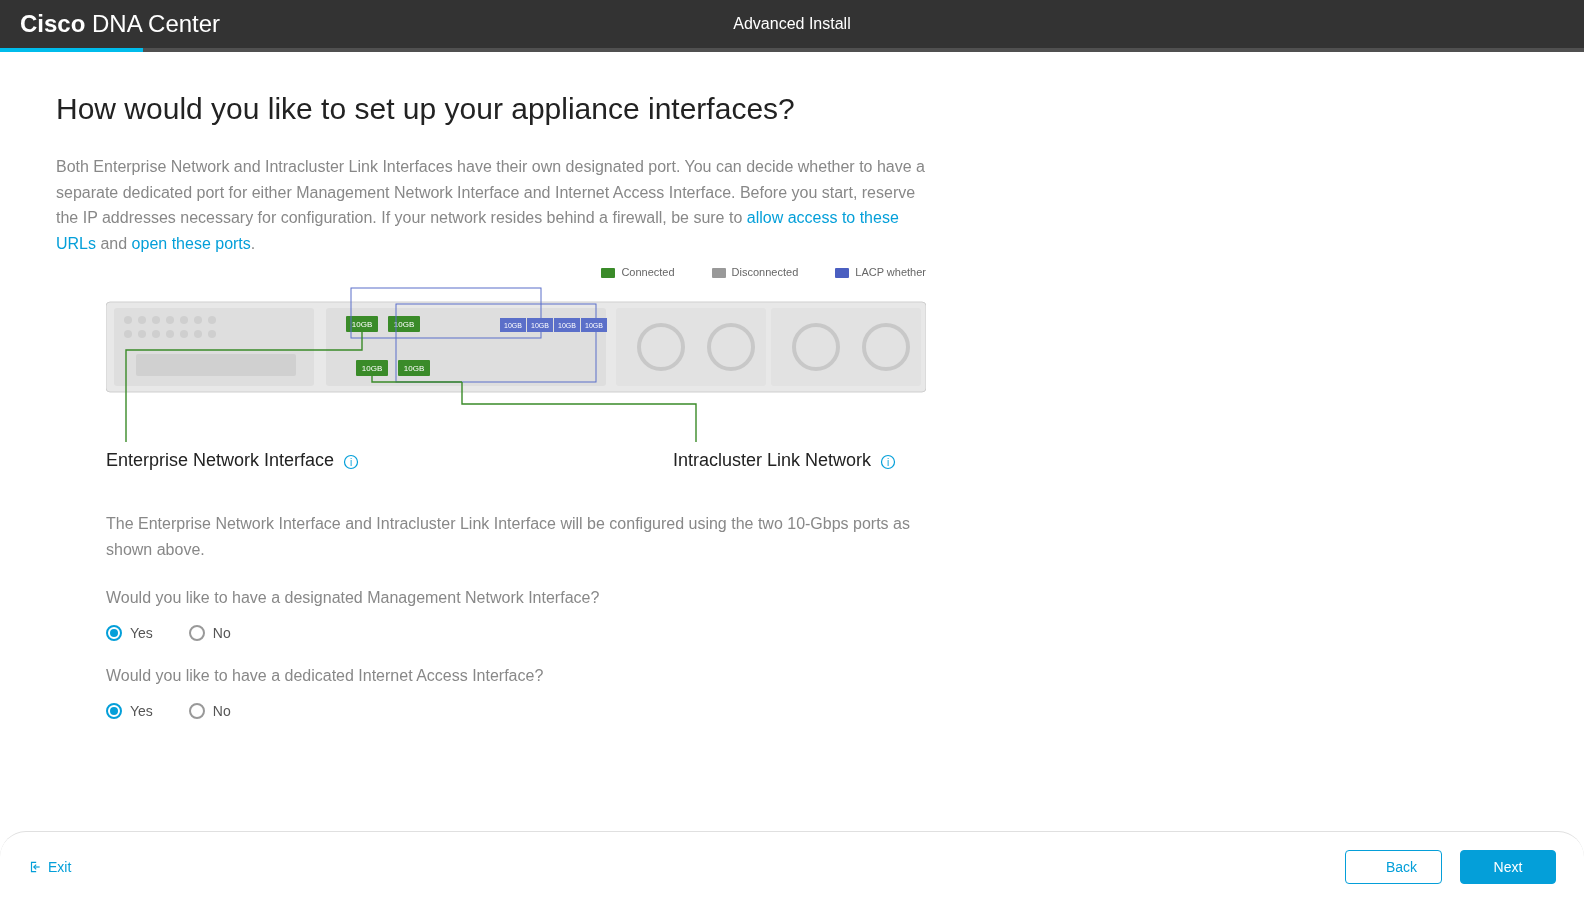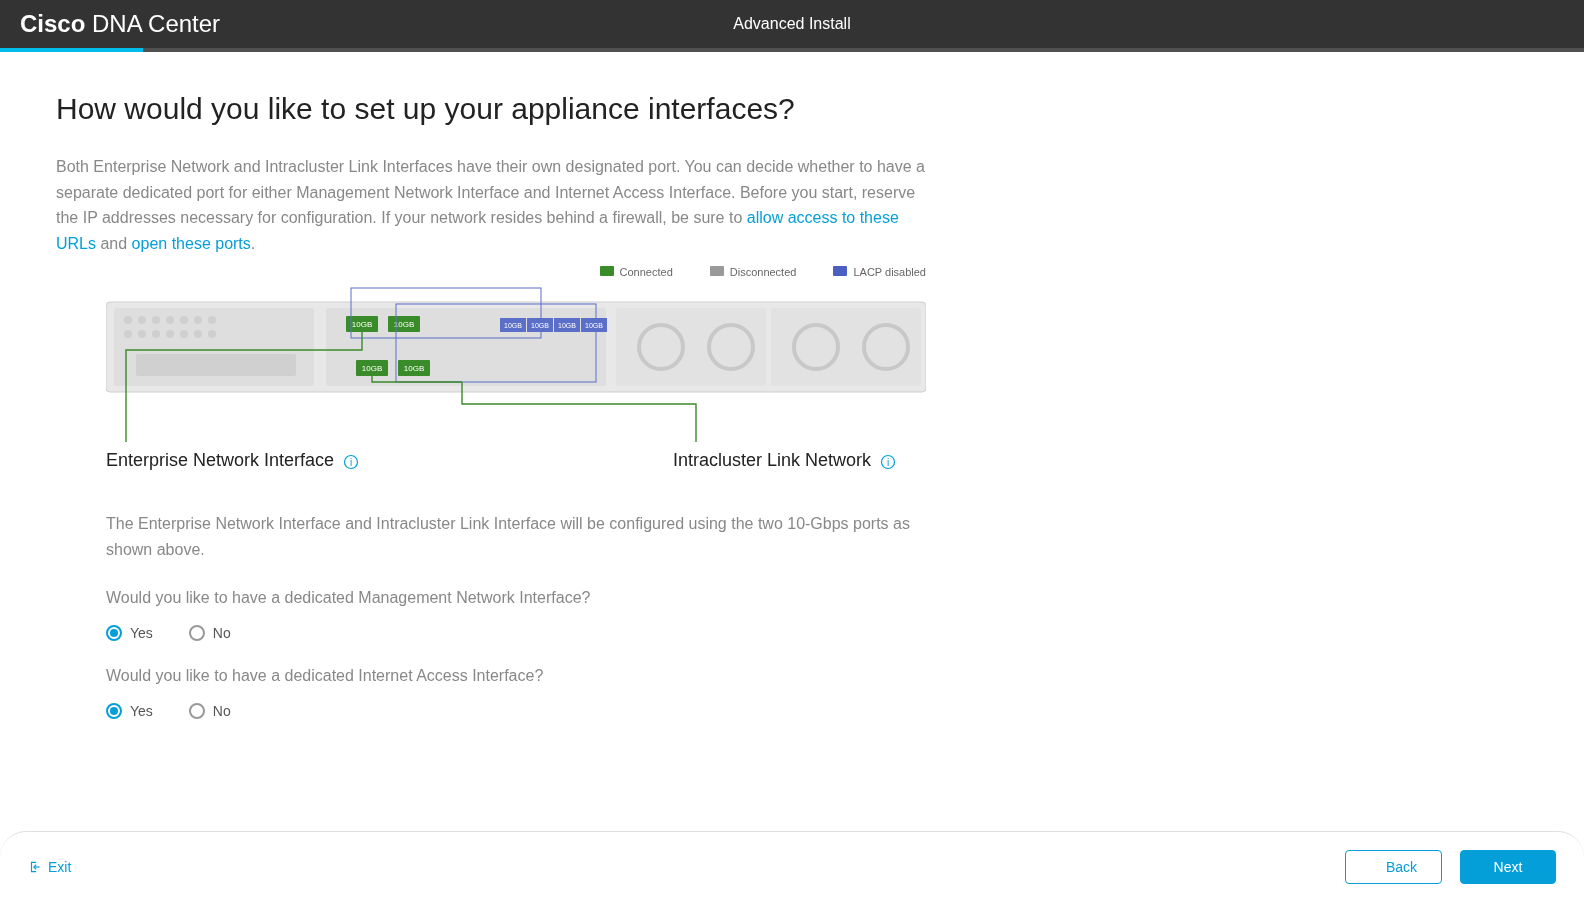--- a/index.html
+++ b/index.html
@@ -28,21 +28,21 @@
   }
   .content {
     padding: 40px 56px 0 56px;
   }
   h1 { font-size: 30px; font-weight: 300; color: #222; margin-bottom: 28px; }
   .intro { font-size: 16px; color: #888; line-height: 1.6; max-width: 870px; margin-bottom: 10px; }
   .intro a, .link { color: #049fd9; text-decoration: none; cursor: pointer; }
   .intro .and { color: #888; }
   .diagram-wrap { margin-left: 50px; margin-top: 4px; }
   .legend { display: flex; gap: 30px; justify-content: flex-end; width: 820px; font-size: 11px; color: #666; margin-bottom: 6px; align-items:center; }
-  .legend-item { display:flex; align-items:flex-start; gap:6px;padding-left:7px; }
+  .legend-item { display:flex; align-items:flex-end; gap:6px;padding-left:7px; }
   .sw { width: 14px; height: 10px; border-radius:1px; display:inline-block; }
   .sw-green { background:#3a8b29; }
   .sw-grey { background:#999; }
   .sw-blue { background:#4b5fc1; }
   svg.diagram { display:block; }
   .interface-labels { display:flex; width:820px; margin-top:6px; font-size:18px; color:#222; }
   .iface-left { margin-left:0; }
   .iface-right { margin-left:auto; margin-right:30px; }
   .info-icon { display:inline-flex; vertical-align:middle; margin-left:4px; }
   .desc { margin-left:50px; margin-top:40px; font-size:16px; color:#888; max-width:820px; line-height:1.6; }
@@ -89,21 +89,21 @@
       <div class="legend-item">
           <span class="sw sw-green"></span>
           <span>Connected</span>
         </div>
       <div class="legend-item">
           <span class="sw sw-grey"></span>
           <span>Disconnected</span>
         </div>
       <div class="legend-item">
           <span class="sw sw-blue"></span>
-          <span>LACP disabled</span>
+          <span>LACP whether</span>
         </div>
     </div>
 
     <svg class="diagram" width="820" height="160">
 
       <rect x="0" y="18" width="820" height="90" rx="4" fill="#e8e8e8" stroke="#cfcfcf"></rect>
 
       <rect x="8" y="24" width="200" height="78" fill="#dedede" rx="3"></rect>
 
       <g fill="#cfcfcf">
@@ -197,21 +197,21 @@
               <circle cx="8" cy="8" r="6.5" fill="none" stroke="#049fd9" stroke-width="1.2"></circle>
               <text x="8" y="12" font-size="10" fill="#049fd9" text-anchor="middle">i</text>
             </svg>
         </span>
       </div>
     </div>
   </div>
 
   <p class="desc">The Enterprise Network Interface and Intracluster Link Interface will be configured using the two 10-Gbps ports as shown above.</p>
 
-  <p class="q">Would you like to have a dedicated Management Network Interface?</p>
+  <p class="q">Would you like to have a designated Management Network Interface?</p>
   <div class="radio-row">
     <div class="radio selected">
       <span class="radio-circle">
           <span class="radio-dot"></span>
         </span>
       <span class="radio-label">Yes</span>
     </div>
     <div class="radio">
       <span class="radio-circle">
           <span class="radio-dot"></span>

